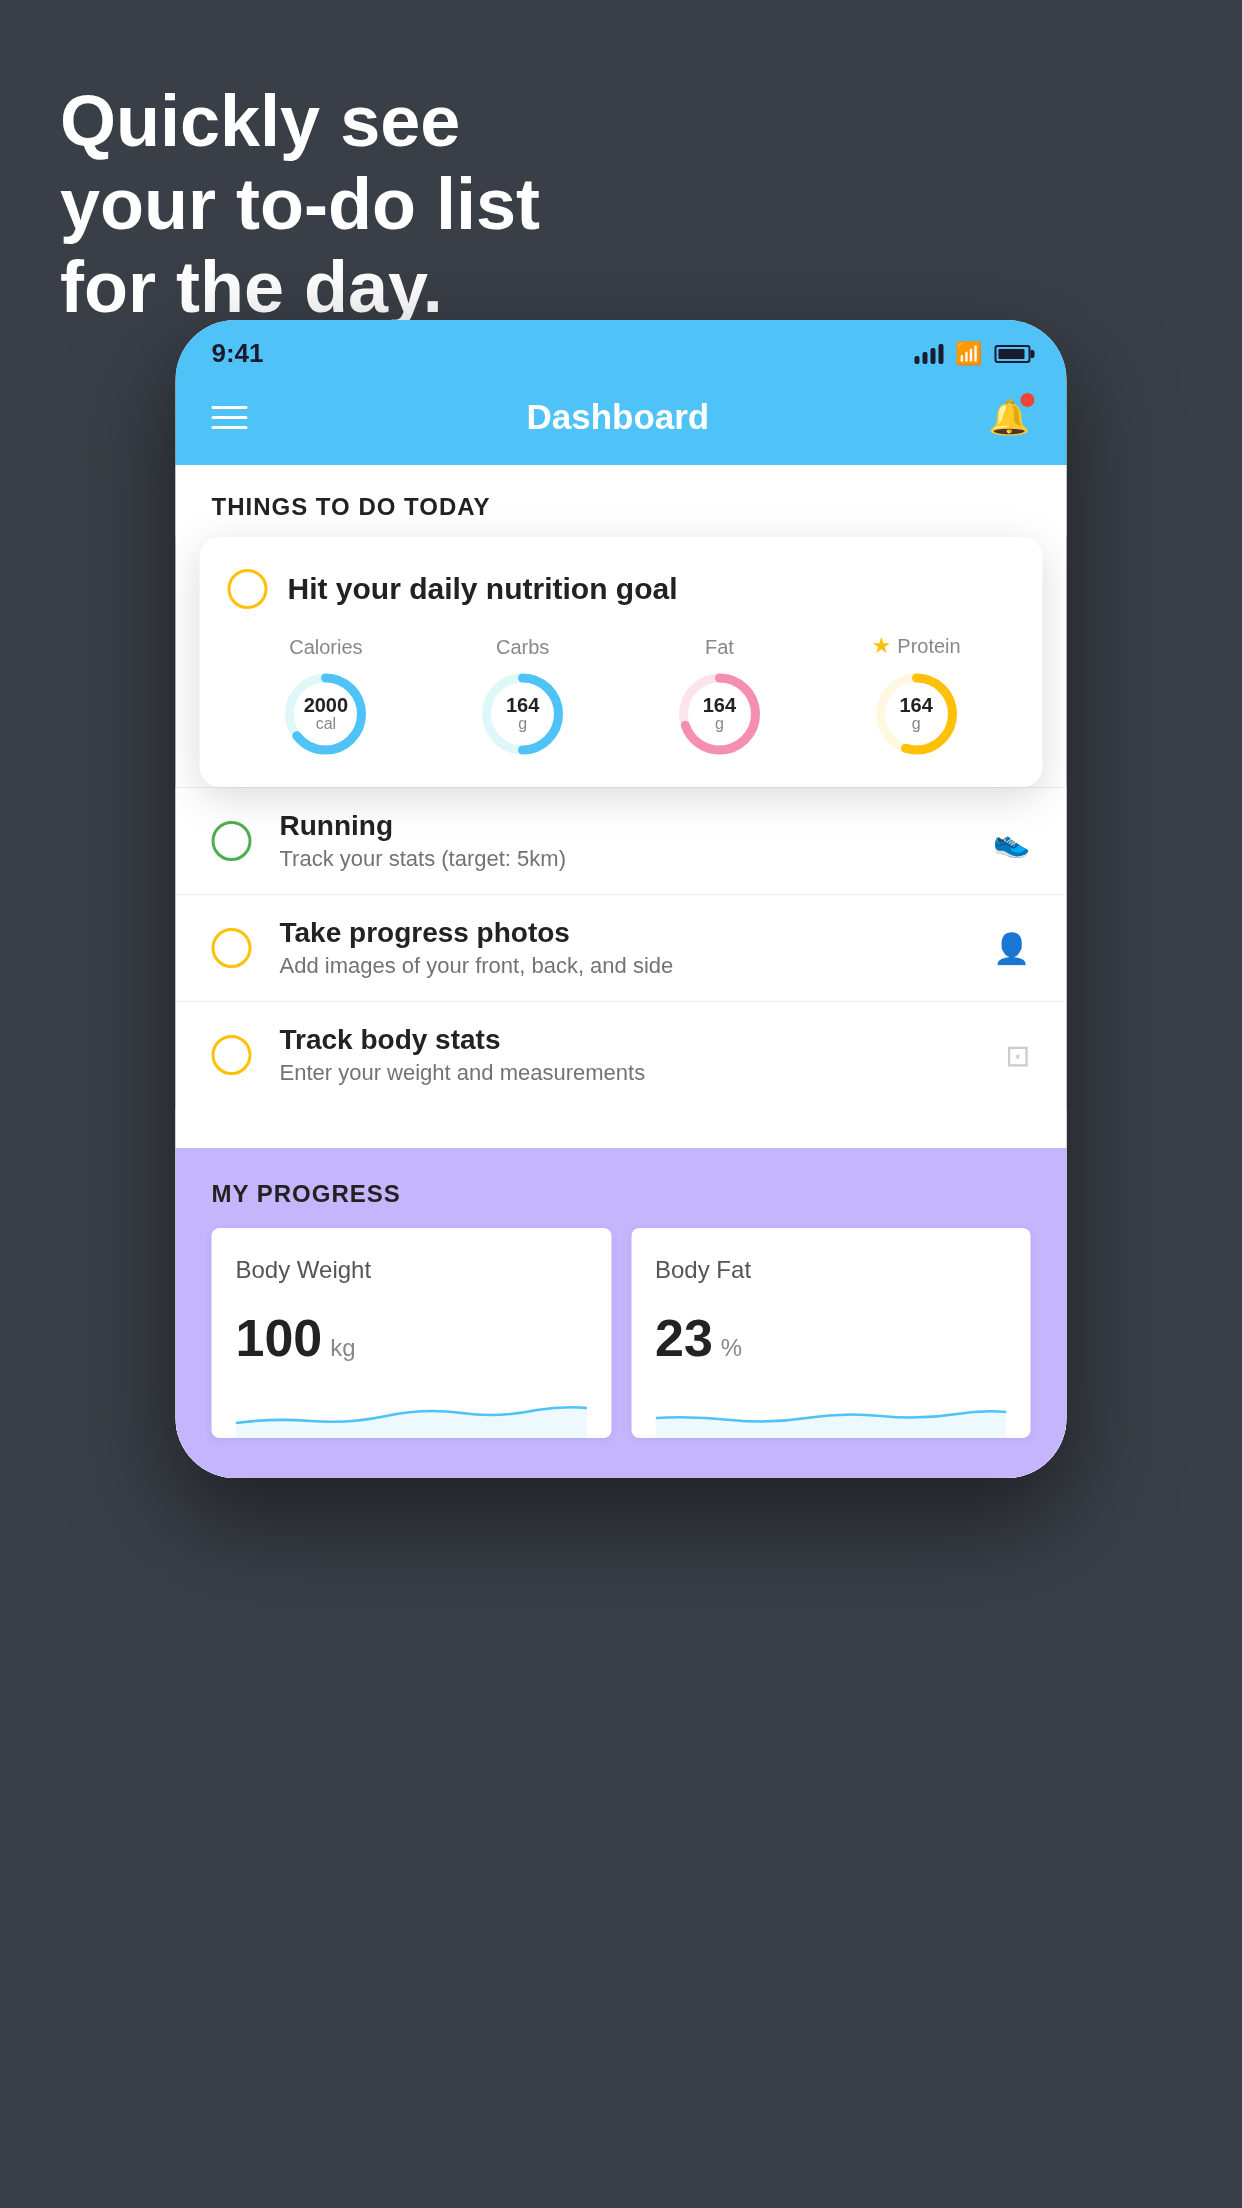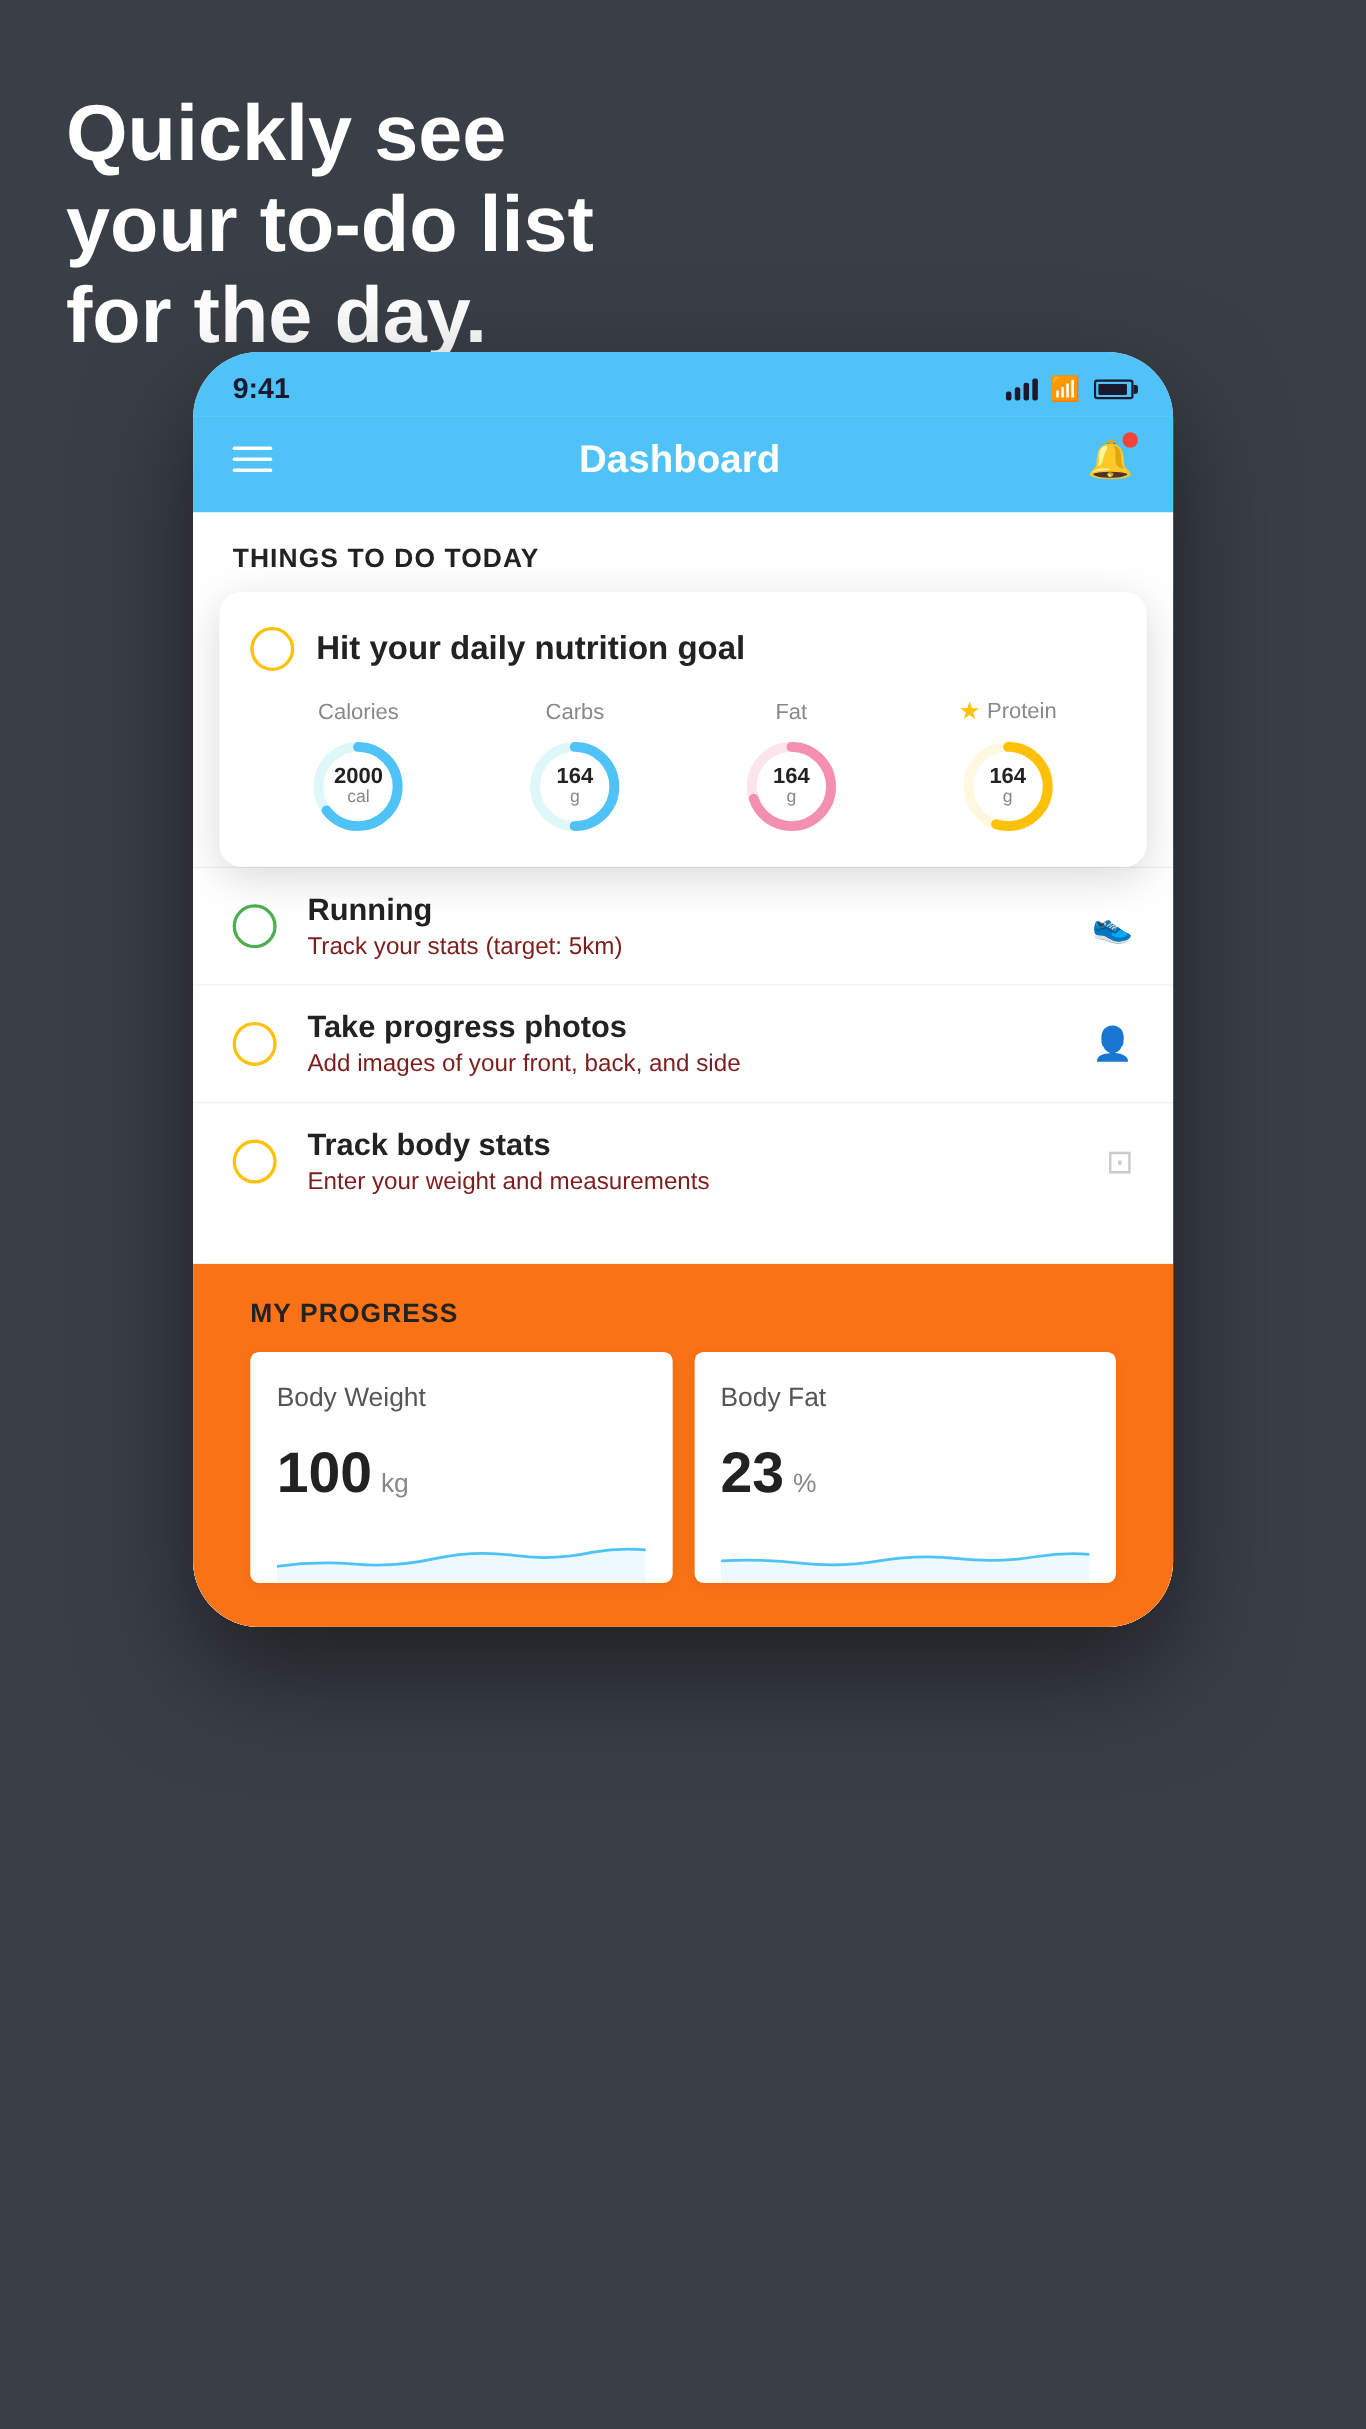--- a/index.html
+++ b/index.html
@@ -256,32 +256,32 @@
     .todo-row-text {
       flex: 1;
     }
     .todo-row-title {
       font-size: 28px;
       font-weight: 600;
       color: #222;
     }
     .todo-row-sub {
       font-size: 22px;
-      color: #7f1d1d;
+      color: #737373;
       margin-top: 4px;
     }
     .todo-row-icon {
       font-size: 30px;
       color: #ccc;
     }
 
     
     .progress-section {
-      background: #f97316;
-      padding: 32px 52px 0;
+      background: #c4b5fd;
+      padding: 32px 36px 0;
     }
     .progress-header {
       font-size: 24px;
       font-weight: 800;
       letter-spacing: 1px;
       color: #222;
       margin-bottom: 20px;
     }
     .progress-cards {
       display: flex;

